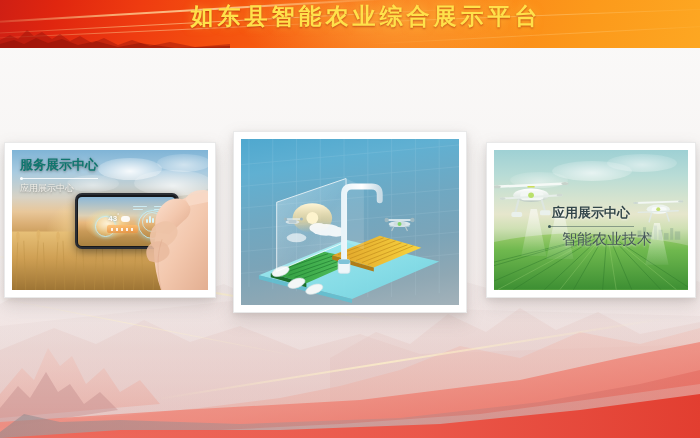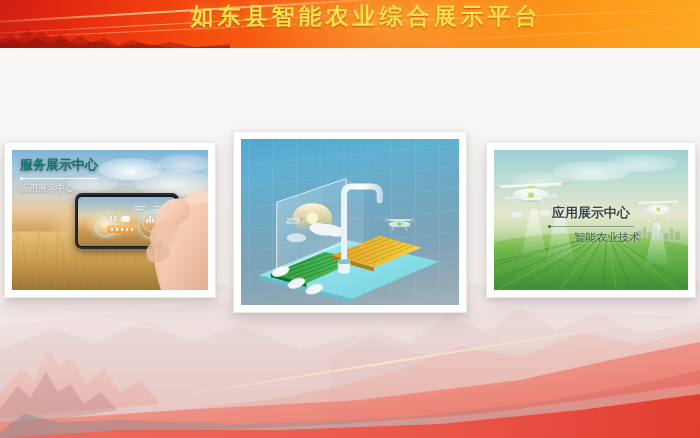--- a/index.html
+++ b/index.html
@@ -613,18 +613,18 @@
             <circle cx="34" cy="22" r="2.4" fill="#c2e070"></circle>
           </svg>
         </div>
       </div>
 
       <div class="ct-wrap" style="left:0; right:0; top:54px; text-align:center;">
         <div class="ct-title" style="font-size:13px; color:#33464a; text-shadow:0 1px 2px rgba(255,255,255,.55);">应用展示中心</div>
         <div class="ct-rule" style="width:86px; margin:4px auto 3px; background:rgba(60,85,85,.5);">
           <div class="ct-dot" style="left:0; background:#3f5a58;"></div>
         </div>
-        <div class="ct-sub" style="font-size:11px; color:#47585a; text-shadow:0 1px 2px rgba(255,255,255,.5);margin-left:32px;">智能农业技术</div>
+        <div class="ct-sub" style="font-size:15px; color:#47585a; text-shadow:0 1px 2px rgba(255,255,255,.5);margin-left:32px;">智能农业技术</div>
       </div>
     </div>
   </div>
 
 </div>
 
 </body></html>

